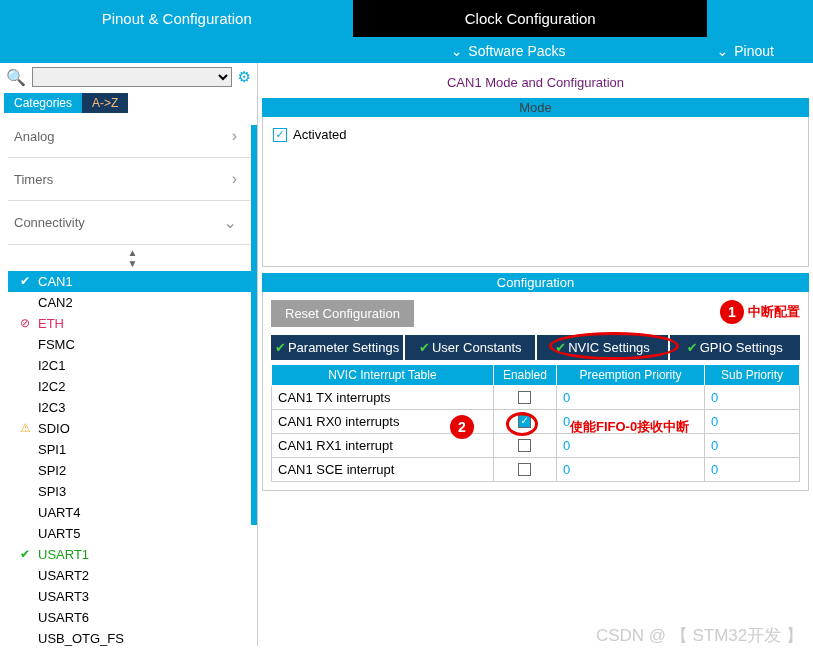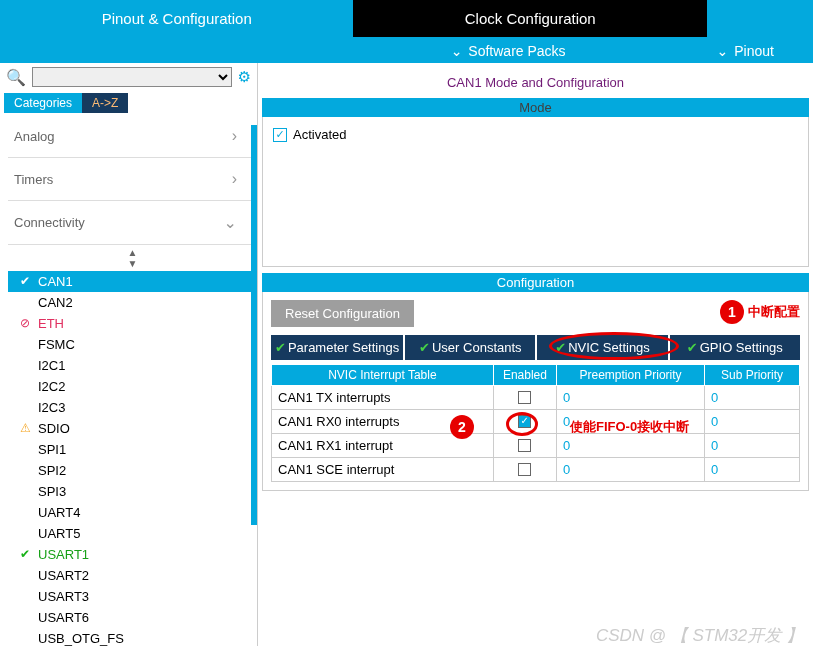--- a/index.html
+++ b/index.html
@@ -54,21 +54,21 @@
 .nvic-ring{position:absolute;border:3px solid #e60000;border-radius:50%/50%;width:130px;height:28px;left:278px;top:-3px;pointer-events:none}
 .tbl{width:100%;border-collapse:collapse;margin-top:4px}
 .tbl th{background:#03a9dd;color:#fff;font-weight:normal;padding:3px;border:1px solid #fff;font-size:12px}
 .tbl td{border:1px solid #ccc;padding:4px 6px;font-size:13px}
 .tbl .cbox{width:13px;height:13px;border:1px solid #666;margin:0 auto;display:block}
 .tbl .cbox.on{background:#03a9dd;position:relative}
 .tbl .cbox.on::after{content:"✓";color:#fff;font-size:10px;position:absolute;left:1px;top:-1px}
 .row2{position:relative}
 .anno2{position:absolute;left:450px;top:415px;display:flex;align-items:center;gap:6px;color:#e60000;font-weight:bold;font-size:15px;pointer-events:none}
 .ring2{position:absolute;border:3px solid #e60000;border-radius:50%;width:32px;height:24px;left:506px;top:412px;pointer-events:none}
-.watermark{position:absolute;right:10px;bottom:6px;color:#ccc;font-size:17px;font-style:italic}
+.watermark{position:absolute;right:10px;bottom:6px;color:#ccc;font-size:17px;}
 .zero{color:#03a9dd}
 .center{text-align:center}
 </style>
 </head>
 <body>
 
 <div class="top-tabs">
   <div class="top-tab">Pinout &amp; Configuration</div>
   <div class="top-tab alt">Clock Configuration</div>
   <div class="top-tab blank"></div>

